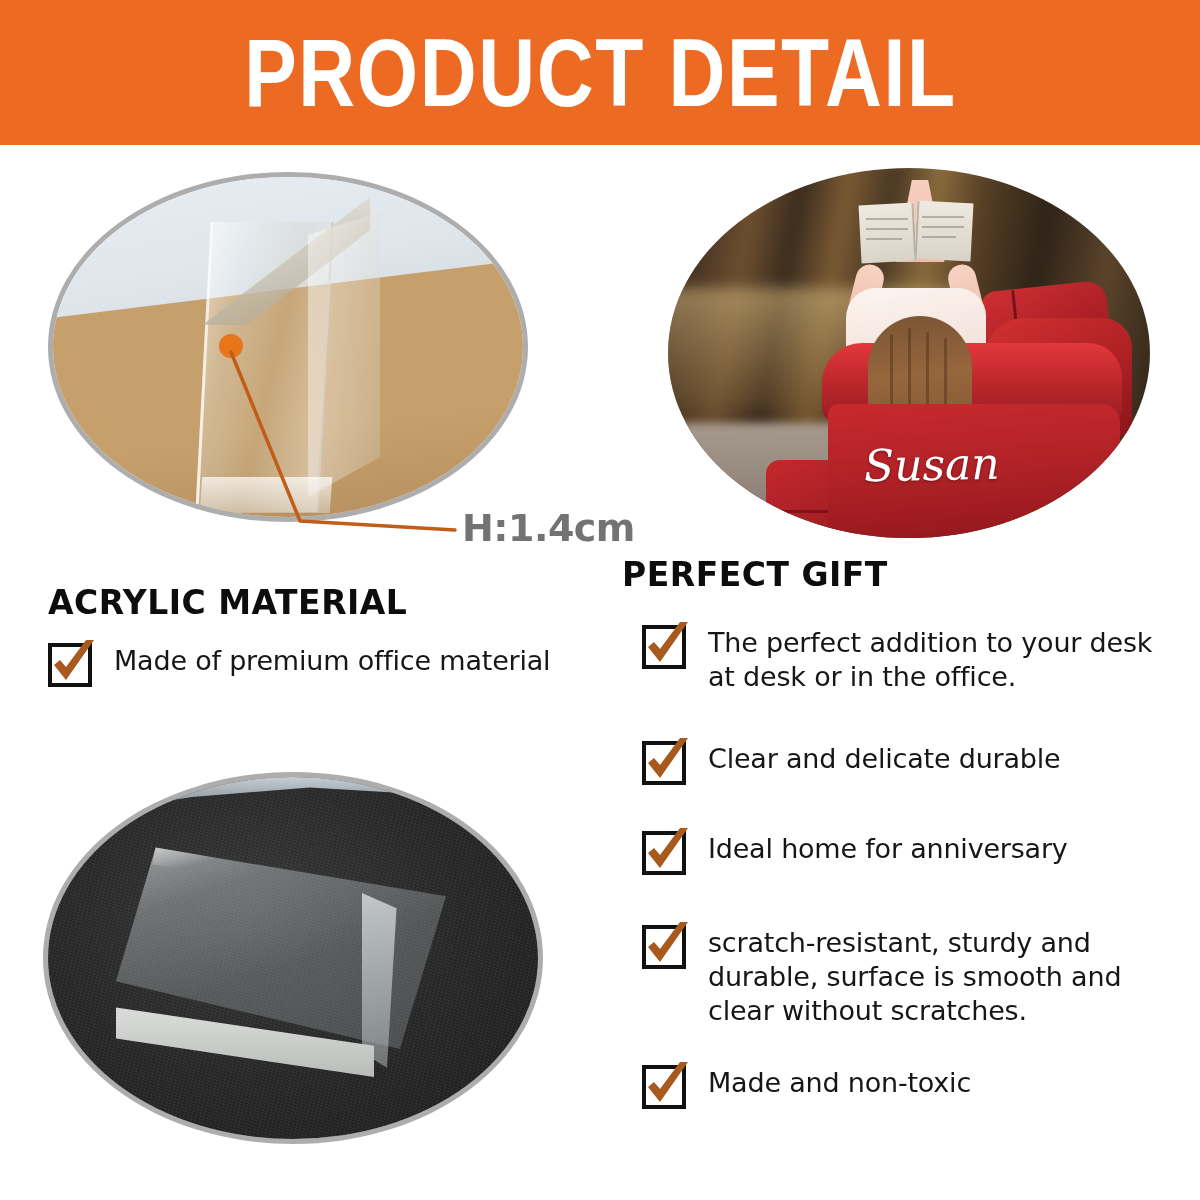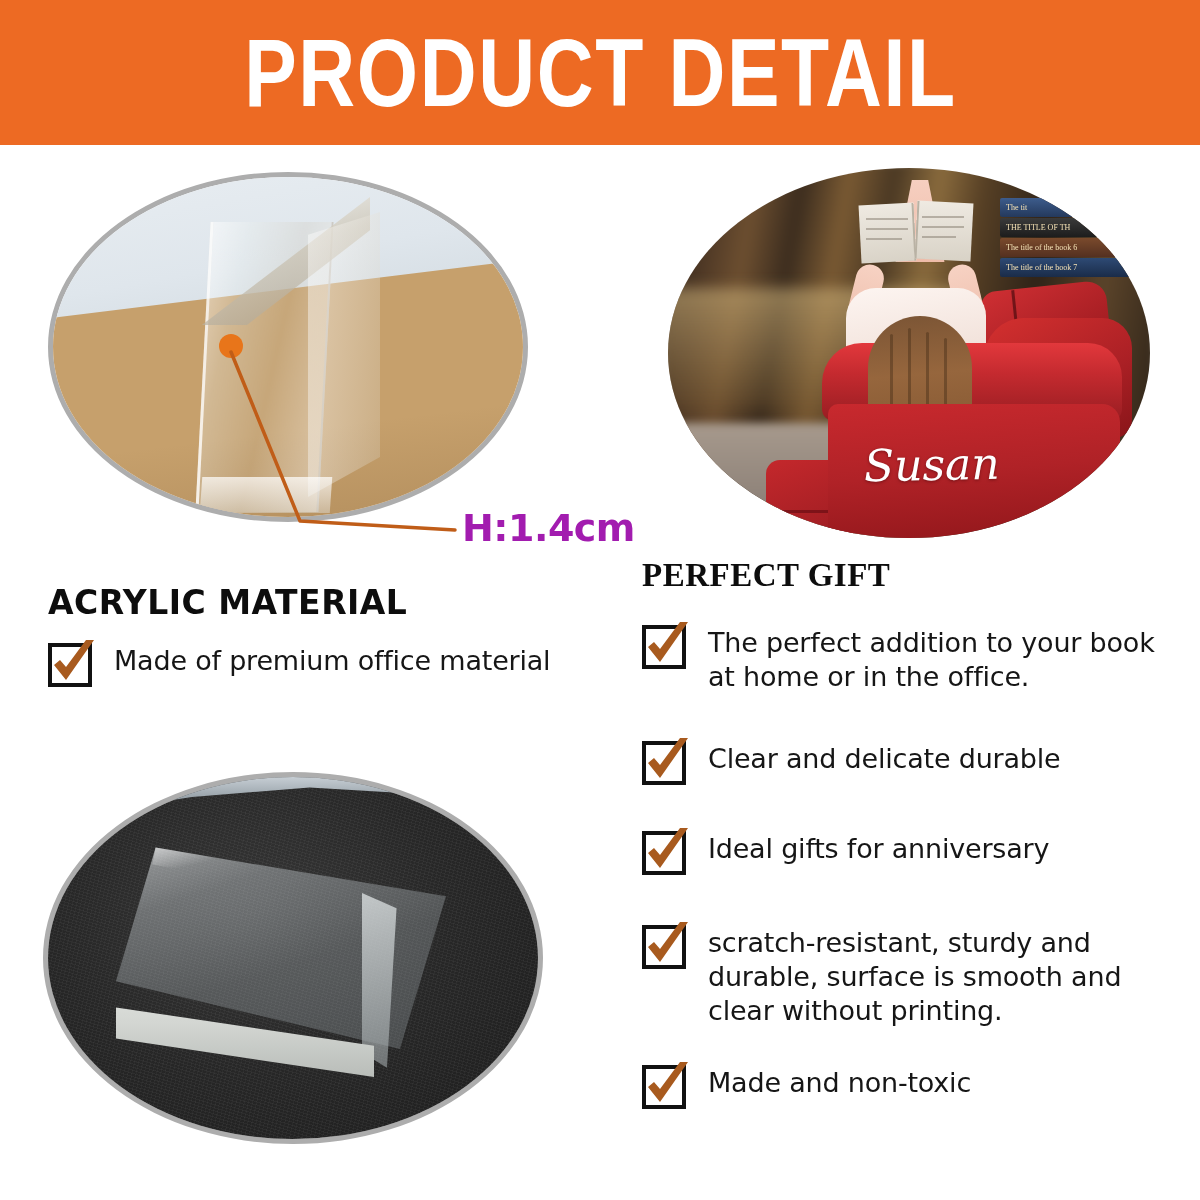--- a/index.html
+++ b/index.html
@@ -112,21 +112,21 @@
 
   
   #callout-dot {
     position: absolute; left: 219px; top: 334px;
     width: 24px; height: 24px; border-radius: 50%;
     background: #E8751A;
   }
   #callout-line { position: absolute; left: 0; top: 0; width: 1200px; height: 1200px; pointer-events: none; }
   #callout-label {
     position: absolute; left: 462px; top: 506px;
-    color: #a21caf;
+    color: #737373;
     font-family: "DejaVu Sans", sans-serif;
     font-weight: bold;
     font-size: 38px;
     line-height: 44px;
     white-space: nowrap;
     letter-spacing: -0.5px;
   }
 
   
   #photo-lifestyle { left: 668px; top: 168px; width: 482px; height: 370px; }
@@ -293,21 +293,21 @@
     position: absolute;
     color: #0d0d0d;
     font-family: "DejaVu Sans", sans-serif;
     font-weight: bold;
     font-size: 33px;
     line-height: 38px;
     letter-spacing: 0.5px;
     white-space: nowrap;
   }
   #heading-acrylic { left: 48px; top: 584px; }
-  #heading-gift    { left: 642px; top: 556px; font-family: Liberation Serif, serif; }
+  #heading-gift    { left: 622px; top: 556px; }
 
   .check-row { position: absolute; }
   .checkbox-icon {
     position: absolute; left: 0; top: 0; width: 50px; height: 50px;
   }
   .checkbox-icon .cb-box {
     position: absolute; left: 0; top: 5px; width: 44px; height: 44px;
     border: 4px solid #111111;
     box-sizing: border-box;
     background: #ffffff;
@@ -392,26 +392,20 @@
 
     <div id="pl-hair">
       <div class="pl-hair-wave" style="left:22px; top:18px; height:120px;"></div>
       <div class="pl-hair-wave" style="left:40px; top:12px; height:132px;"></div>
       <div class="pl-hair-wave" style="left:58px; top:16px; height:126px;"></div>
       <div class="pl-hair-wave" style="left:76px; top:22px; height:112px;"></div>
     </div>
 
     <div id="pl-chair-body"></div>
 
-    <div id="pl-book-stack">
-      <div class="pl-book-spine" style="top:0px;  width:104px; background:linear-gradient(180deg,#3d5c8c,#24395c);">The tit</div>
-      <div class="pl-book-spine" style="top:20px; width:124px; background:linear-gradient(180deg,#3a3a3a,#1d1d1d);">THE TITLE OF TH</div>
-      <div class="pl-book-spine" style="top:40px; width:142px; background:linear-gradient(180deg,#7a4a2c,#543020);">The title of the book 6</div>
-      <div class="pl-book-spine" style="top:60px; width:160px; background:linear-gradient(180deg,#2e4a74,#1a2c49);">The title of the book 7</div>
-    </div>
 
     <div id="pl-name">Susan</div>
   </div>
 </div>
 
 <div id="photo-acrylic-block" class="oval-frame oval-bordered">
   <div class="photo-inner">
     <div id="pb-slate"></div>
     <div id="pb-slate-topedge"></div>
     <div id="pb-block">
@@ -437,51 +431,51 @@
 
 <div id="heading-gift" class="section-heading">PERFECT GIFT</div>
 
 <div id="row-gift-1" class="check-row">
   <div class="checkbox-icon">
     <div class="cb-box"></div>
     <svg width="50" height="50" viewBox="0 0 50 50">
       <path d="M6 27 L18 42 L46 2 L38 2 L18 29 L12 22 Z" fill="#A85A1E"></path>
     </svg>
   </div>
-  <div class="check-text wide">The perfect addition to your book at home or in the office.</div>
+  <div class="check-text wide">The perfect addition to your desk at desk or in the office.</div>
 </div>
 
 <div id="row-gift-2" class="check-row">
   <div class="checkbox-icon">
     <div class="cb-box"></div>
     <svg width="50" height="50" viewBox="0 0 50 50">
       <path d="M6 27 L18 42 L46 2 L38 2 L18 29 L12 22 Z" fill="#A85A1E"></path>
     </svg>
   </div>
   <div class="check-text wide">Clear and delicate durable</div>
 </div>
 
 <div id="row-gift-3" class="check-row">
   <div class="checkbox-icon">
     <div class="cb-box"></div>
     <svg width="50" height="50" viewBox="0 0 50 50">
       <path d="M6 27 L18 42 L46 2 L38 2 L18 29 L12 22 Z" fill="#A85A1E"></path>
     </svg>
   </div>
-  <div class="check-text wide">Ideal gifts for anniversary</div>
+  <div class="check-text wide">Ideal home for anniversary</div>
 </div>
 
 <div id="row-gift-4" class="check-row">
   <div class="checkbox-icon">
     <div class="cb-box"></div>
     <svg width="50" height="50" viewBox="0 0 50 50">
       <path d="M6 27 L18 42 L46 2 L38 2 L18 29 L12 22 Z" fill="#A85A1E"></path>
     </svg>
   </div>
-  <div class="check-text wide">scratch-resistant, sturdy and durable, surface is smooth and clear without printing.</div>
+  <div class="check-text wide">scratch-resistant, sturdy and durable, surface is smooth and clear without scratches.</div>
 </div>
 
 <div id="row-gift-5" class="check-row">
   <div class="checkbox-icon">
     <div class="cb-box"></div>
     <svg width="50" height="50" viewBox="0 0 50 50">
       <path d="M6 27 L18 42 L46 2 L38 2 L18 29 L12 22 Z" fill="#A85A1E"></path>
     </svg>
   </div>
   <div class="check-text wide">Made and non-toxic</div>

